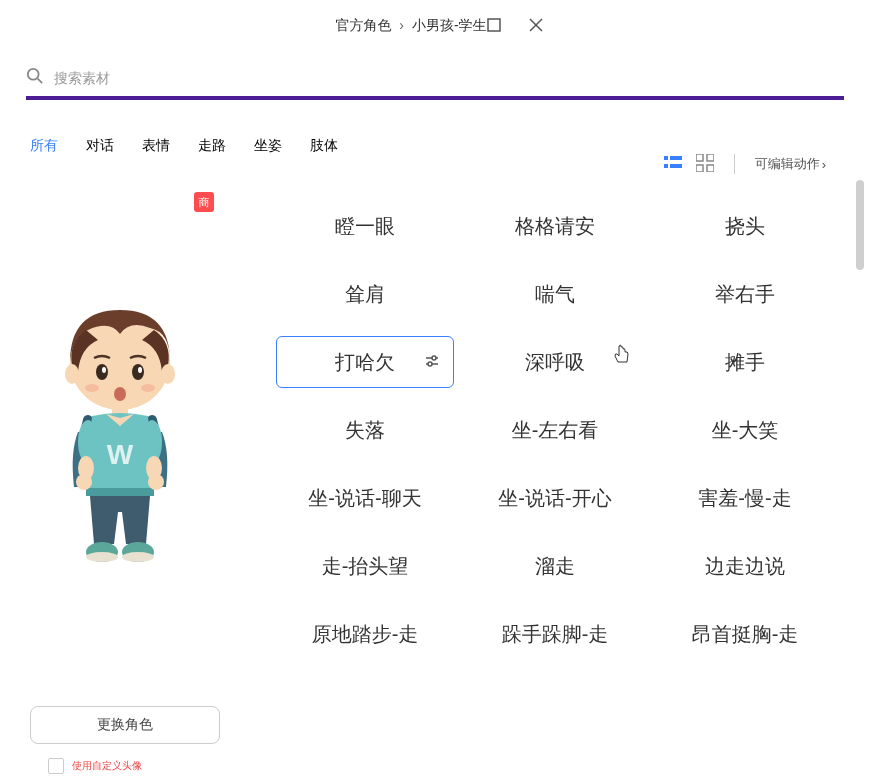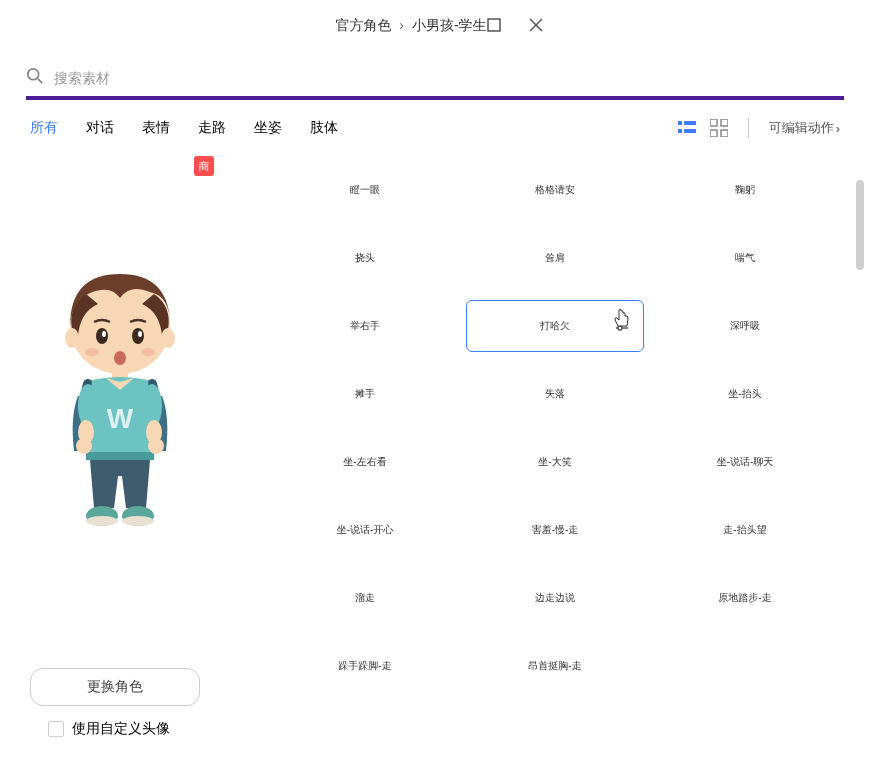--- a/index.html
+++ b/index.html
@@ -61,40 +61,40 @@
       flex: 1;
       background: transparent;
     }
     .searchbar input::placeholder {
       color: #999;
     }
     .tabs-row {
       display: flex;
       align-items: center;
       justify-content: space-between;
-      padding: 18px 30px 0 30px;
+      padding: 18px 44px 0 30px;
       gap: 28px;
     }
     .tabs {
       display: flex;
       gap: 28px;
     }
     .tab {
       font-size: 14px;
       color: #000000;
       cursor: pointer;
     }
     .tab.active {
       color: #3A7FFF;
       font-weight: 500;
     }
     .view-controls {
       display: flex;
-      align-items: center;
       gap: 14px;
+      margin-top: 36px;
     }
     .view-icon {
       width: 18px;
       height: 18px;
       cursor: pointer;
       display: flex;
       align-items: center;
       justify-content: center;
     }
     .view-divider {
@@ -135,24 +135,24 @@
       margin-left: 164px;
     }
     .character {
       margin-top: 80px;
     }
     .left-buttons {
       margin-top: auto;
       padding-bottom: 10px;
     }
     .change-char-btn {
-      width: 170px;
+      width: 190px;
       height: 38px;
       border: 1px solid #ccc;
-      border-radius: 13px;
+      border-radius: 8px;
       background: #fff;
       font-size: 14px;
       color: #444;
       cursor: pointer;
       display: flex;
       align-items: center;
       justify-content: center;
     }
     .custom-avatar {
       display: flex;
@@ -162,39 +162,39 @@
       margin-left: 18px;
     }
     .custom-avatar .cb {
       width: 16px;
       height: 16px;
       border: 1px solid #ccc;
       border-radius: 2px;
       background: #fff;
     }
     .custom-avatar span {
-      font-size: 14px;
-      color: #000000;
+      font-size: 10px;
+      color: #ef4444;
     }
     .grid-wrap {
       flex: 1;
       position: relative;
       overflow: visible;
     }
     .action-grid {
       display: grid;
       grid-template-columns: repeat(3, 190px);
       grid-auto-rows: 68px;
       gap: 0;
     }
     .action-cell {
       display: flex;
       align-items: center;
       justify-content: center;
-      font-size: 10px;
+      font-size: 20px;
       color: #333;
       cursor: pointer;
       position: relative;
     }
     .action-cell.selected {
       position: relative;
     }
     .action-cell.selected .selbox {
       position: absolute;
       left: 6px;
@@ -365,23 +365,20 @@
 
   <div class="grid-wrap">
     <div class="action-grid" id="action-grid">
         <div class="action-cell">
           <span>瞪一眼</span>
         </div>
         <div class="action-cell">
           <span>格格请安</span>
         </div>
         <div class="action-cell">
-          <span>鞠躬</span>
-        </div>
-        <div class="action-cell">
           <span>挠头</span>
         </div>
         <div class="action-cell">
           <span>耸肩</span>
         </div>
         <div class="action-cell">
           <span>喘气</span>
         </div>
         <div class="action-cell">
           <span>举右手</span>
@@ -400,23 +397,20 @@
         <div class="action-cell">
           <span>深呼吸</span>
         </div>
         <div class="action-cell">
           <span>摊手</span>
         </div>
         <div class="action-cell">
           <span>失落</span>
         </div>
         <div class="action-cell">
-          <span>坐-抬头</span>
-        </div>
-        <div class="action-cell">
           <span>坐-左右看</span>
         </div>
         <div class="action-cell">
           <span>坐-大笑</span>
         </div>
         <div class="action-cell">
           <span>坐-说话-聊天</span>
         </div>
         <div class="action-cell">
           <span>坐-说话-开心</span>

